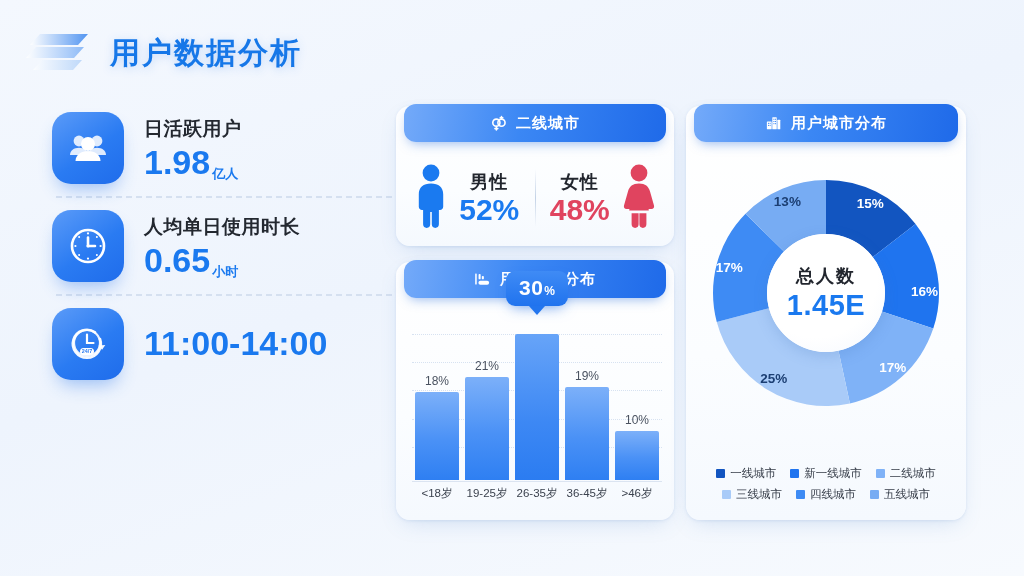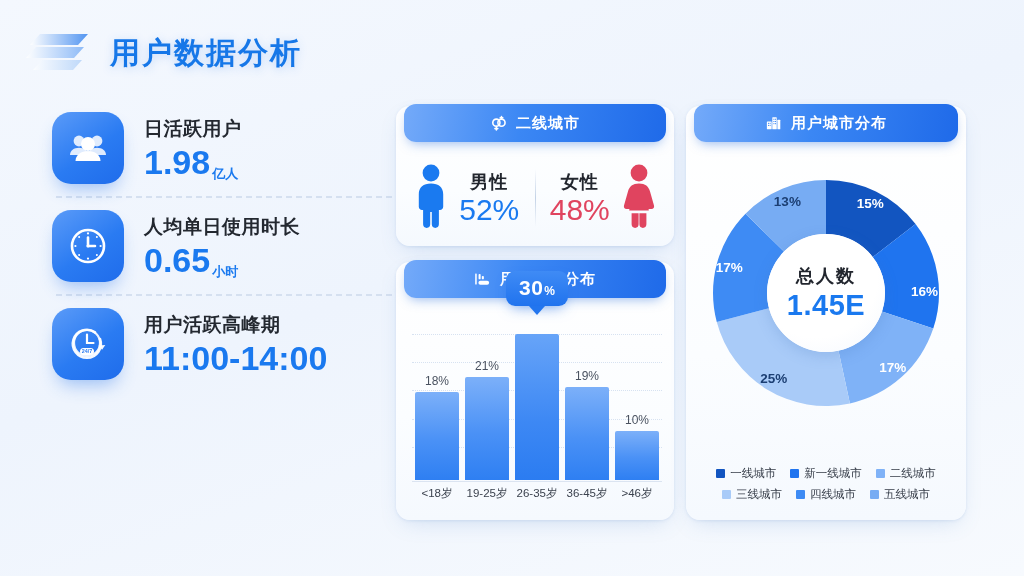--- a/index.html
+++ b/index.html
@@ -88,21 +88,21 @@
   .gender-half {
     flex: 1; display: flex; align-items: center; justify-content: center; gap: 8px;
     height: 100%;
   }
   .gender-sep {
     width: 1px; height: 58px;
     background: linear-gradient(180deg, rgba(190,205,225,0) 0%, #c3d2e6 50%, rgba(190,205,225,0) 100%);
   }
   .g-text { display: flex; flex-direction: column; align-items: center; }
   .g-name { font-size: 18px; font-weight: bold; color: #22262e; letter-spacing:1px; }
-  .g-pct { font-size: 30px; font-weight: normal; line-height: 1.05; }
+  .g-pct { font-size: 30px; font-weight: bold; line-height: 1.05; }
   .g-pct.male { color: #1a7af0; }
   .g-pct.female { color: #e0445f; }
 
   
   .age-plot {
     position: absolute; left: 16px; right: 12px; top: 52px; bottom: 40px;
   }
   .gridlines { position: absolute; inset: 0; }
   .gridline {
     position: absolute; left: 0; right: 0; height: 0;
@@ -275,21 +275,20 @@
       <svg width="42" height="42" viewBox="0 0 42 42">
         <circle cx="20" cy="20" r="13" fill="none" stroke="#ffffff" stroke-width="2.2" opacity=".9"></circle>
         <path d="M20 11.5V20h6.5" fill="none" stroke="#ffffff" stroke-width="2.2" stroke-linecap="round"></path>
         <path d="M33 16a14 14 0 1 1-5-6.6" fill="none" stroke="#ffffff" stroke-width="2.6" stroke-linecap="round" opacity=".95"></path>
         <path d="M31.5 22.5l3.6 4.2 3.2-4.6z" fill="#ffffff" opacity=".95"></path>
         <rect x="13" y="25" width="14" height="7" rx="3.5" fill="#ffffff"></rect>
         <text x="20" y="30.4" font-size="5.4" font-family="Liberation Sans, sans-serif" font-weight="bold" fill="#2a7bf2" text-anchor="middle">24/7</text>
       </svg>
     </div>
     <div class="stat-body">
-      <div class="stat-label">用户活跃高峰期</div>
       <div class="stat-value">
         <span>11:00-14:00</span>
         <span class="stat-unit"></span>
       </div>
     </div>
   </div>
 </div>
 
 <div class="card" id="card-gender">
   <div class="card-header">

